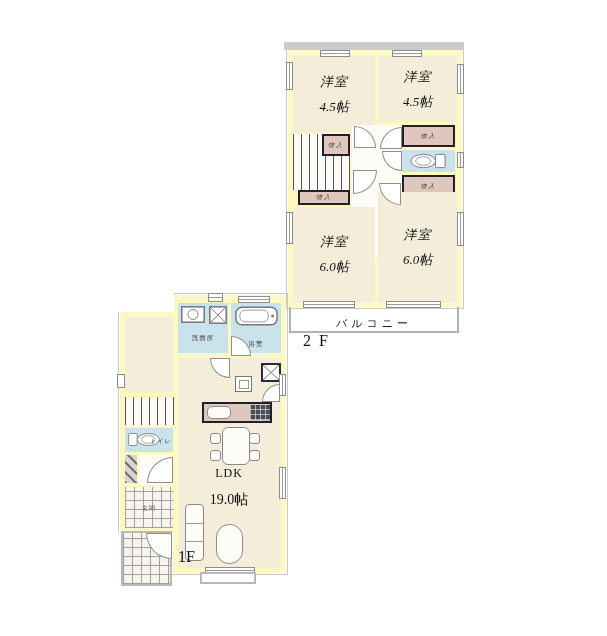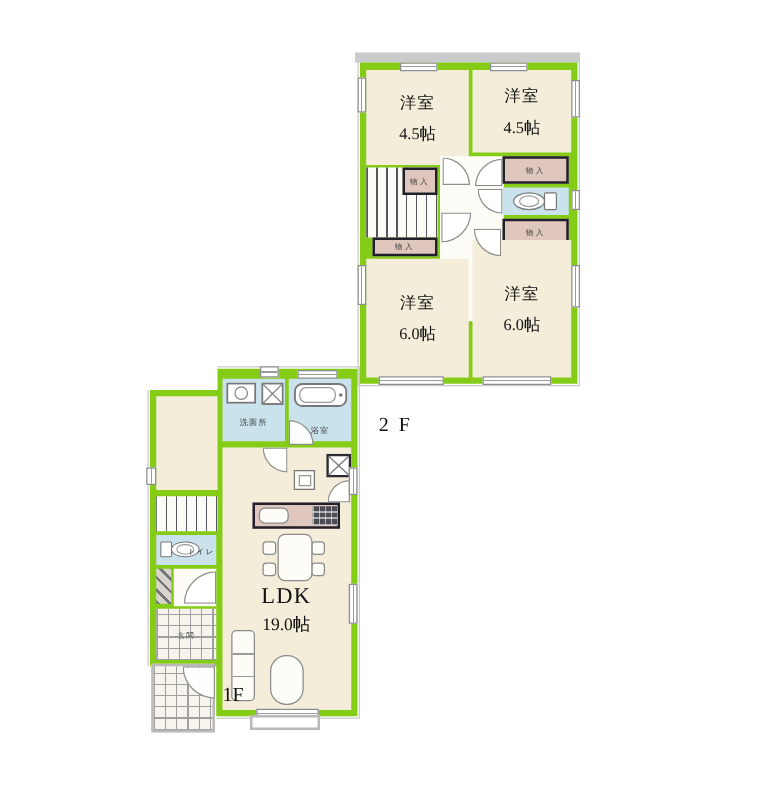--- a/index.html
+++ b/index.html
@@ -1,20 +1,20 @@
 <!DOCTYPE html>
 <html><head>
 <meta charset="utf-8">
 <style>
   html,body{margin:0;padding:0;background:#fff;}
   #stage{position:relative;width:607px;height:636px;background:#ffffff;overflow:hidden;
          font-family:"Liberation Serif","DejaVu Serif",serif;}
   .abs{position:absolute;}
   
-  .bldg{position:absolute;background:#84cc16;outline:1px solid #c9c9c9;outline-offset:1px;}
+  .bldg{position:absolute;background:#fef9c3;outline:1px solid #c9c9c9;outline-offset:1px;font-style:italic;}
   .room{position:absolute;background:#f3edda;display:flex;flex-direction:column;
         align-items:center;justify-content:center;gap:7px;}
   .room .rname{font-size:13px;color:#111;letter-spacing:1px;}
   .room .rsize{font-size:13px;color:#111;}
   .hall{position:absolute;background:#fdfcf7;}
   .closet{position:absolute;background:#dfc7bd;border:2px solid #20202b;box-sizing:border-box;
           display:flex;align-items:center;justify-content:center;}
   .closet span{font-size:6px;letter-spacing:2px;color:#3c3c3c;}
   .wet{position:absolute;background:#c9e2ec;}
   .stairs{position:absolute;background:#fcfbf5;
@@ -44,20 +44,23 @@
                           repeating-linear-gradient(90deg,rgba(255,255,255,.55) 0 1px,transparent 1px 5px);}
   .ldk-title{position:absolute;text-align:center;color:#101010;}
   svg{display:block;}
 </style>
 </head>
 <body>
 
 <div id="stage">
 
   <div class="eave" style="left:284px;top:42px;width:180px;height:8px;"></div>
+  <div class="balcony" style="left:289px;top:303px;width:170px;height:30px;">
+    <span>バルコニー</span>
+  </div>
 
   <div class="bldg" style="left:288px;top:50px;width:174px;height:257px;">
     <div class="room" style="left:5px;top:6px;width:82px;height:76px;">
       <span class="rname">洋室</span>
       <span class="rsize">4.5帖</span>
     </div>
     <div class="room" style="left:90px;top:6px;width:79px;height:66px;">
       <span class="rname">洋室</span>
       <span class="rsize">4.5帖</span>
     </div>
@@ -192,17 +195,17 @@
   <div class="win-v" style="left:117px;top:374px;width:8px;height:14px;"></div>
   <div class="win-v" style="left:279px;top:374px;width:7px;height:22px;"></div>
   <div class="win-v" style="left:279px;top:467px;width:7px;height:32px;"></div>
   <div class="win-h" style="left:205px;top:567px;width:50px;height:7px;"></div>
 
   <div class="abs" style="left:200px;top:572px;width:56px;height:12px;background:#fff;border:2px solid #b9b9b9;box-sizing:border-box;"></div>
 
   <div class="tinylabel" style="left:180px;top:334px;width:46px;">洗面所</div>
   <div class="tinylabel" style="left:239px;top:340px;width:34px;">浴室</div>
   <div class="tinylabel" style="left:133px;top:504px;width:32px;font-size:6px;color:#555;">玄関</div>
-  <div class="ldk-title" style="left:197px;top:466px;width:64px;font-size:18px;letter-spacing:1px;">LDK</div>
+  <div class="ldk-title" style="left:197px;top:466px;width:64px;font-size:12px;letter-spacing:1px;">LDK</div>
   <div class="ldk-title" style="left:197px;top:491px;width:64px;font-size:14px;">19.0帖</div>
   <div class="floorlabel" style="left:178px;top:548px;letter-spacing:0;">1F</div>
 
 </div>
 
 </body></html>

